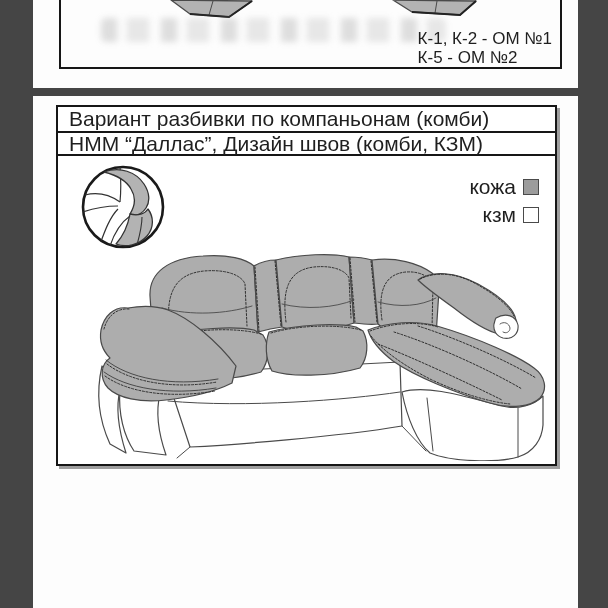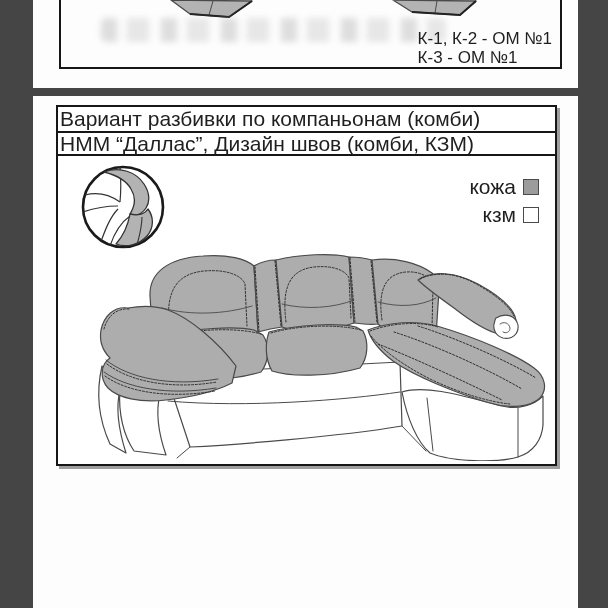--- a/index.html
+++ b/index.html
@@ -32,21 +32,21 @@
   
   .main-panel{
     position:absolute;left:33px;top:96px;width:545px;height:512px;background:#fdfdfd;
   }
   .main-box{
     position:absolute;left:23px;top:9px;width:497px;height:357px;
     border:2px solid #161616;background:#fff;
     box-shadow:3px 3px 0 0 #9e9e9e;
   }
   .title-row1,.title-row2{
-    display:flex;align-items:center;padding-left:2px;
+    display:flex;align-items:center;padding-left:11px;
     font-size:21px;white-space:nowrap;border-bottom:2px solid #161616;
   }
   .title-row1{height:24px;}
   .title-row2{height:21px;}
   .box-content{position:relative;height:306px;}
   .detail-circle{position:absolute;left:22px;top:8px;width:86px;height:86px;}
   .combo-notes{
     position:absolute;left:165px;top:6px;font-size:16px;line-height:14px;white-space:nowrap;
   }
   .legend{
@@ -71,21 +71,21 @@
       <g fill="none" stroke="#4a4a4a" stroke-width="1">
         <path d="M152,1 L148,15"></path>
         <path d="M376,1 L374,13"></path>
       </g>
       <path d="M129,14 L168,17 L191,1" fill="none" stroke="#222" stroke-width="2"></path>
       <path d="M351,12 L399,15 L415,1" fill="none" stroke="#222" stroke-width="2"></path>
     </svg>
     <div class="watermark"></div>
     <div class="top-notes">
       <div>К-1, К-2 - ОМ №1</div>
-      <div>К-3 - ОМ №1</div>
+      <div>К-5 - ОМ №2</div>
     </div>
   </div>
 </div>
 
 <div class="main-panel">
   <div class="main-box">
     <div class="title-row1">Вариант разбивки по компаньонам (комби)</div>
     <div class="title-row2">НММ “Даллас”, Дизайн швов (комби, КЗМ)</div>
 
     <div class="box-content">

